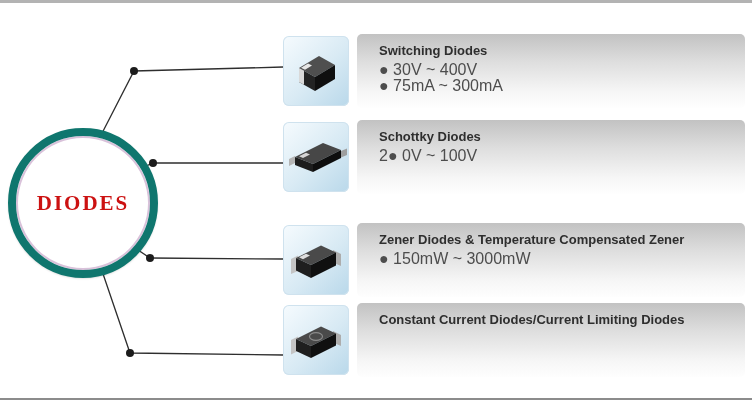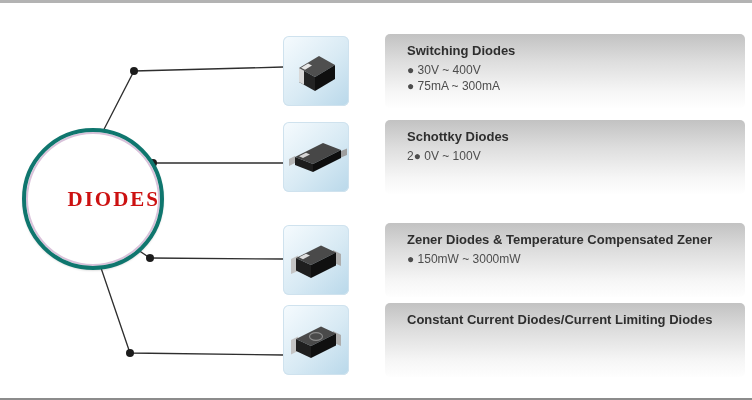--- a/index.html
+++ b/index.html
@@ -3,23 +3,23 @@
 <meta charset="utf-8">
 <style>
   html,body{margin:0;padding:0;background:#fff;}
   .page{
     position:relative;width:752px;height:400px;background:#fff;overflow:hidden;
     font-family:"Liberation Sans",sans-serif;box-sizing:border-box;
     border-top:3px solid #b3b3b3;border-bottom:2px solid #8c8c8c;
   }
   .connectors{position:absolute;left:0;top:0;pointer-events:none;}
   .root-circle{
-    position:absolute;left:22px;top:125px;width:134px;height:134px;
-    border:4px solid #0f766e;border-radius:50%;background:#fff;
-    display:flex;align-items:center;justify-content:flex-end;
+    position:absolute;left:8px;top:125px;width:134px;height:134px;
+    border:8px solid #0f766e;border-radius:50%;background:#fff;
+    display:flex;align-items:center;justify-content:center;
     box-shadow:inset 0 0 0 2px #d9c2da, 0 1px 2px rgba(0,0,0,.12);
   }
   .root-label{
     font-family:"Liberation Serif",serif;font-weight:bold;font-size:21px;
     color:#cc1111;letter-spacing:2px;
   }
   .row{
     position:absolute;left:283px;right:7px;height:74px;
     display:flex;align-items:stretch;gap:8px;
   }
@@ -27,24 +27,23 @@
   .tile{
     flex:none;width:66px;height:70px;align-self:center;border-radius:6px;
     background:linear-gradient(135deg,#f6fbfe 0%,#d8eaf4 55%,#b9d8ea 100%);
     box-shadow:inset 0 0 0 1px #cfe2ee;
     display:flex;align-items:center;justify-content:center;
   }
   .banner{
     flex:1;border-radius:5px;box-sizing:border-box;
     background:linear-gradient(180deg,#c2c2c2 0%,#dedede 38%,#f6f6f6 78%,#fefefe 100%);
     padding:9px 24px 0 22px;
-    margin-left:28px;
   }
   .banner .title{font-size:13px;font-weight:bold;color:#2e2e2e;margin-bottom:4px;}
-  .banner .line{font-size:12px;color:#4d4d4d;line-height:16px;}
+  .banner .line{font-size:16px;color:#4d4d4d;line-height:16px;}
 </style>
 </head>
 <body>
 
 <div class="page">
 
   <svg class="connectors" width="752" height="400" viewBox="0 0 752 400">
     <g stroke="#2e2e2e" stroke-width="1.3" fill="none">
       <polyline points="98,138 134,68 283,64"></polyline>
       <polyline points="120,175 153,160 283,160"></polyline>

